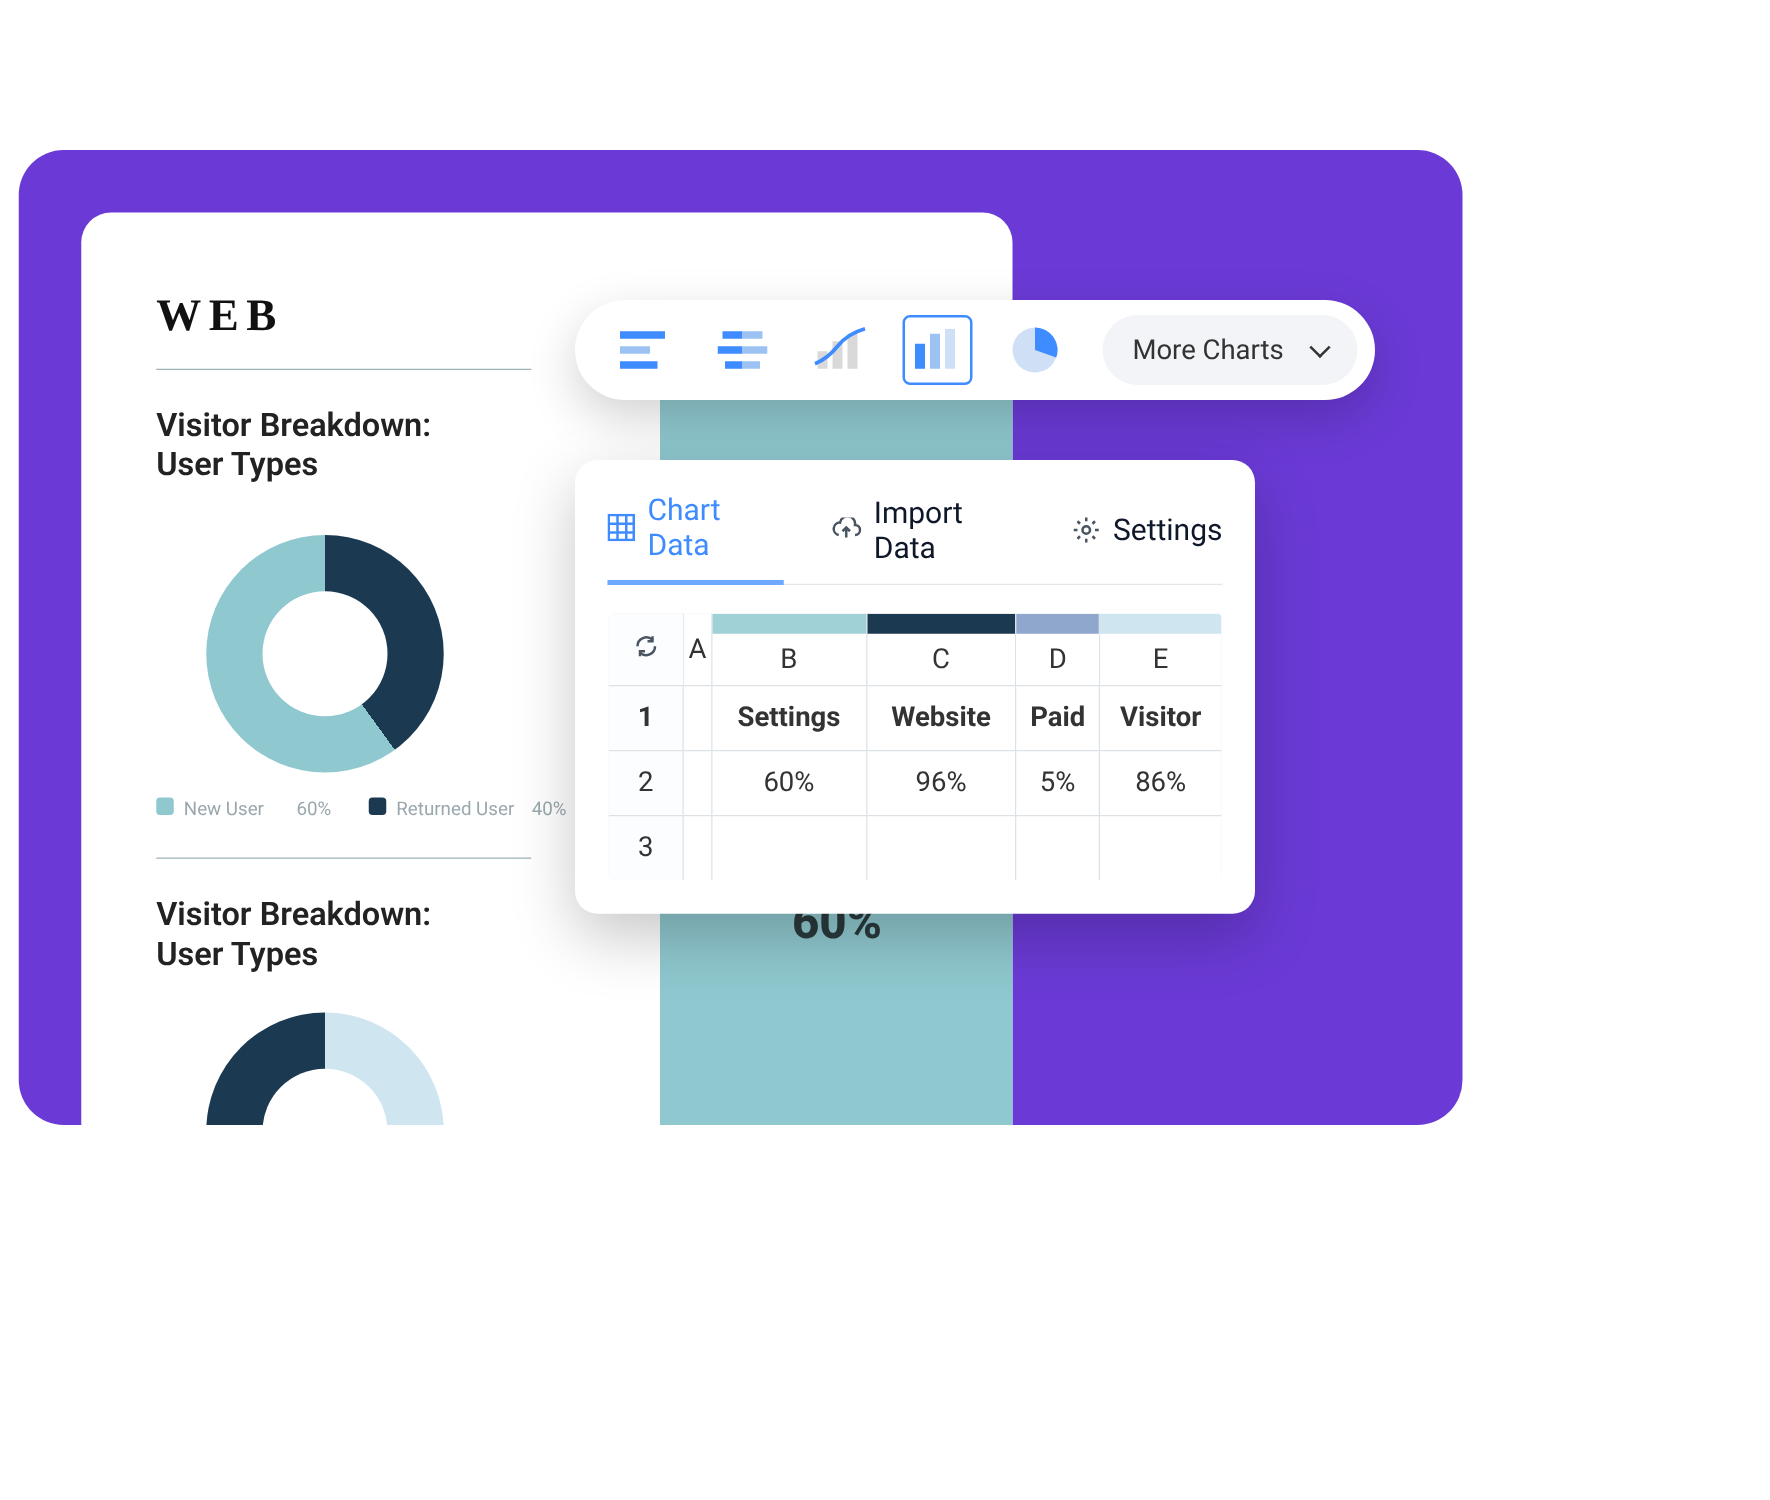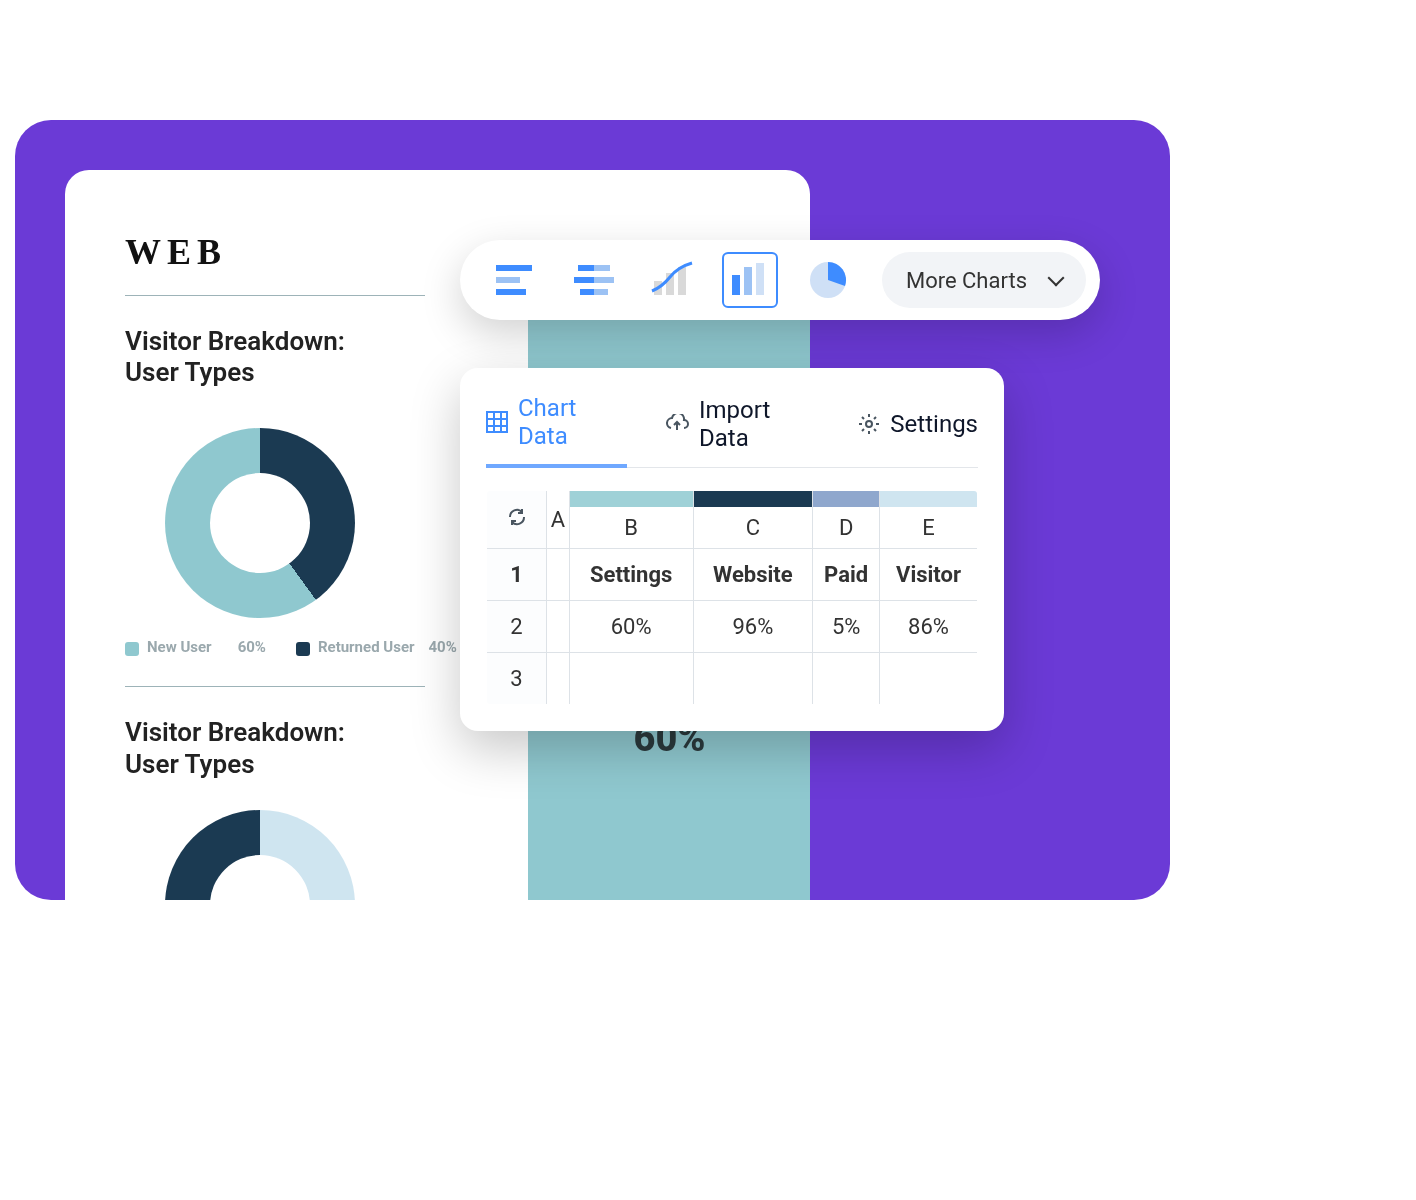--- a/index.html
+++ b/index.html
@@ -80,21 +80,21 @@
     border-radius: 50%;
   }
   .legend {
     font-size: 15px;
     color: #9aa8ad;
     margin: 20px 0 30px 0;
     display: flex;
     gap: 30px;
     align-items: center;
   }
-  .legend-item { display: flex; align-items: flex-end; gap: 8px; font-weight: bold; }
+  .legend-item { display: flex; align-items: flex-start; gap: 8px; }
   .swatch {
     width: 14px; height: 14px; border-radius: 3px; display: inline-block;
   }
 
   
   .donut2 {
     width: 190px; height: 190px; border-radius: 50%;
     background: conic-gradient(
       #cfe5f0 0deg 90deg,
       #8fa7cd 90deg 162deg,

